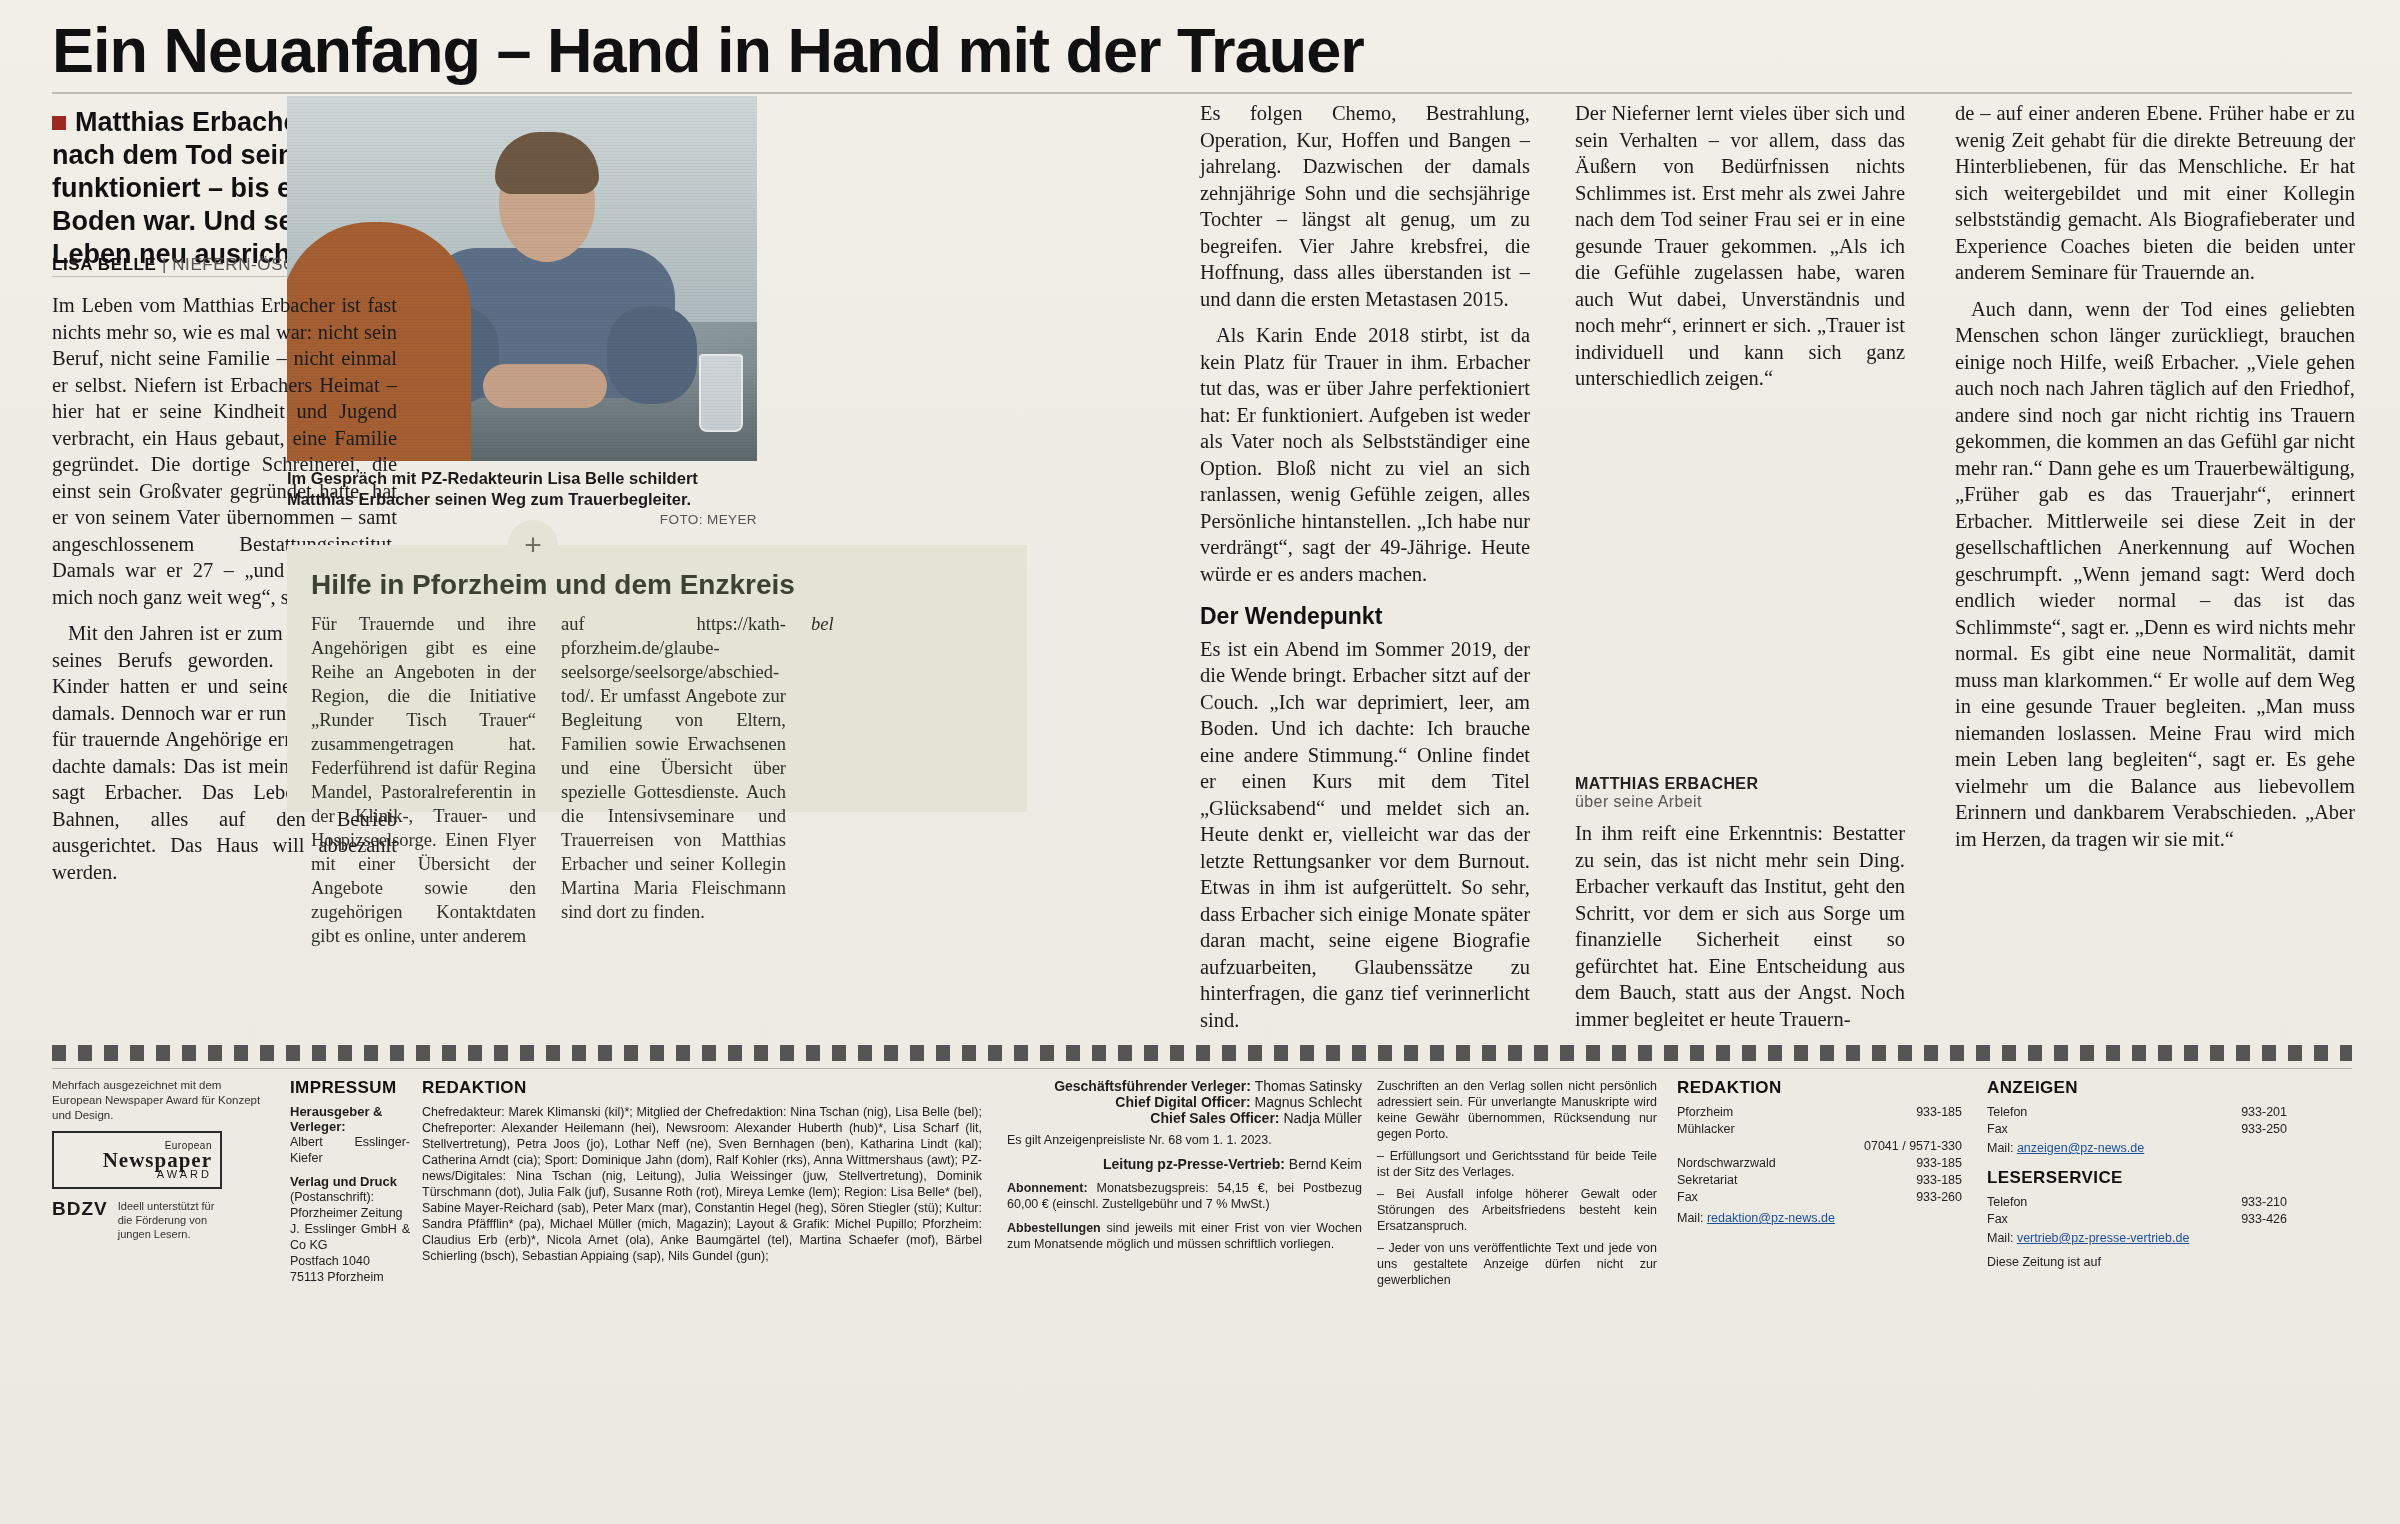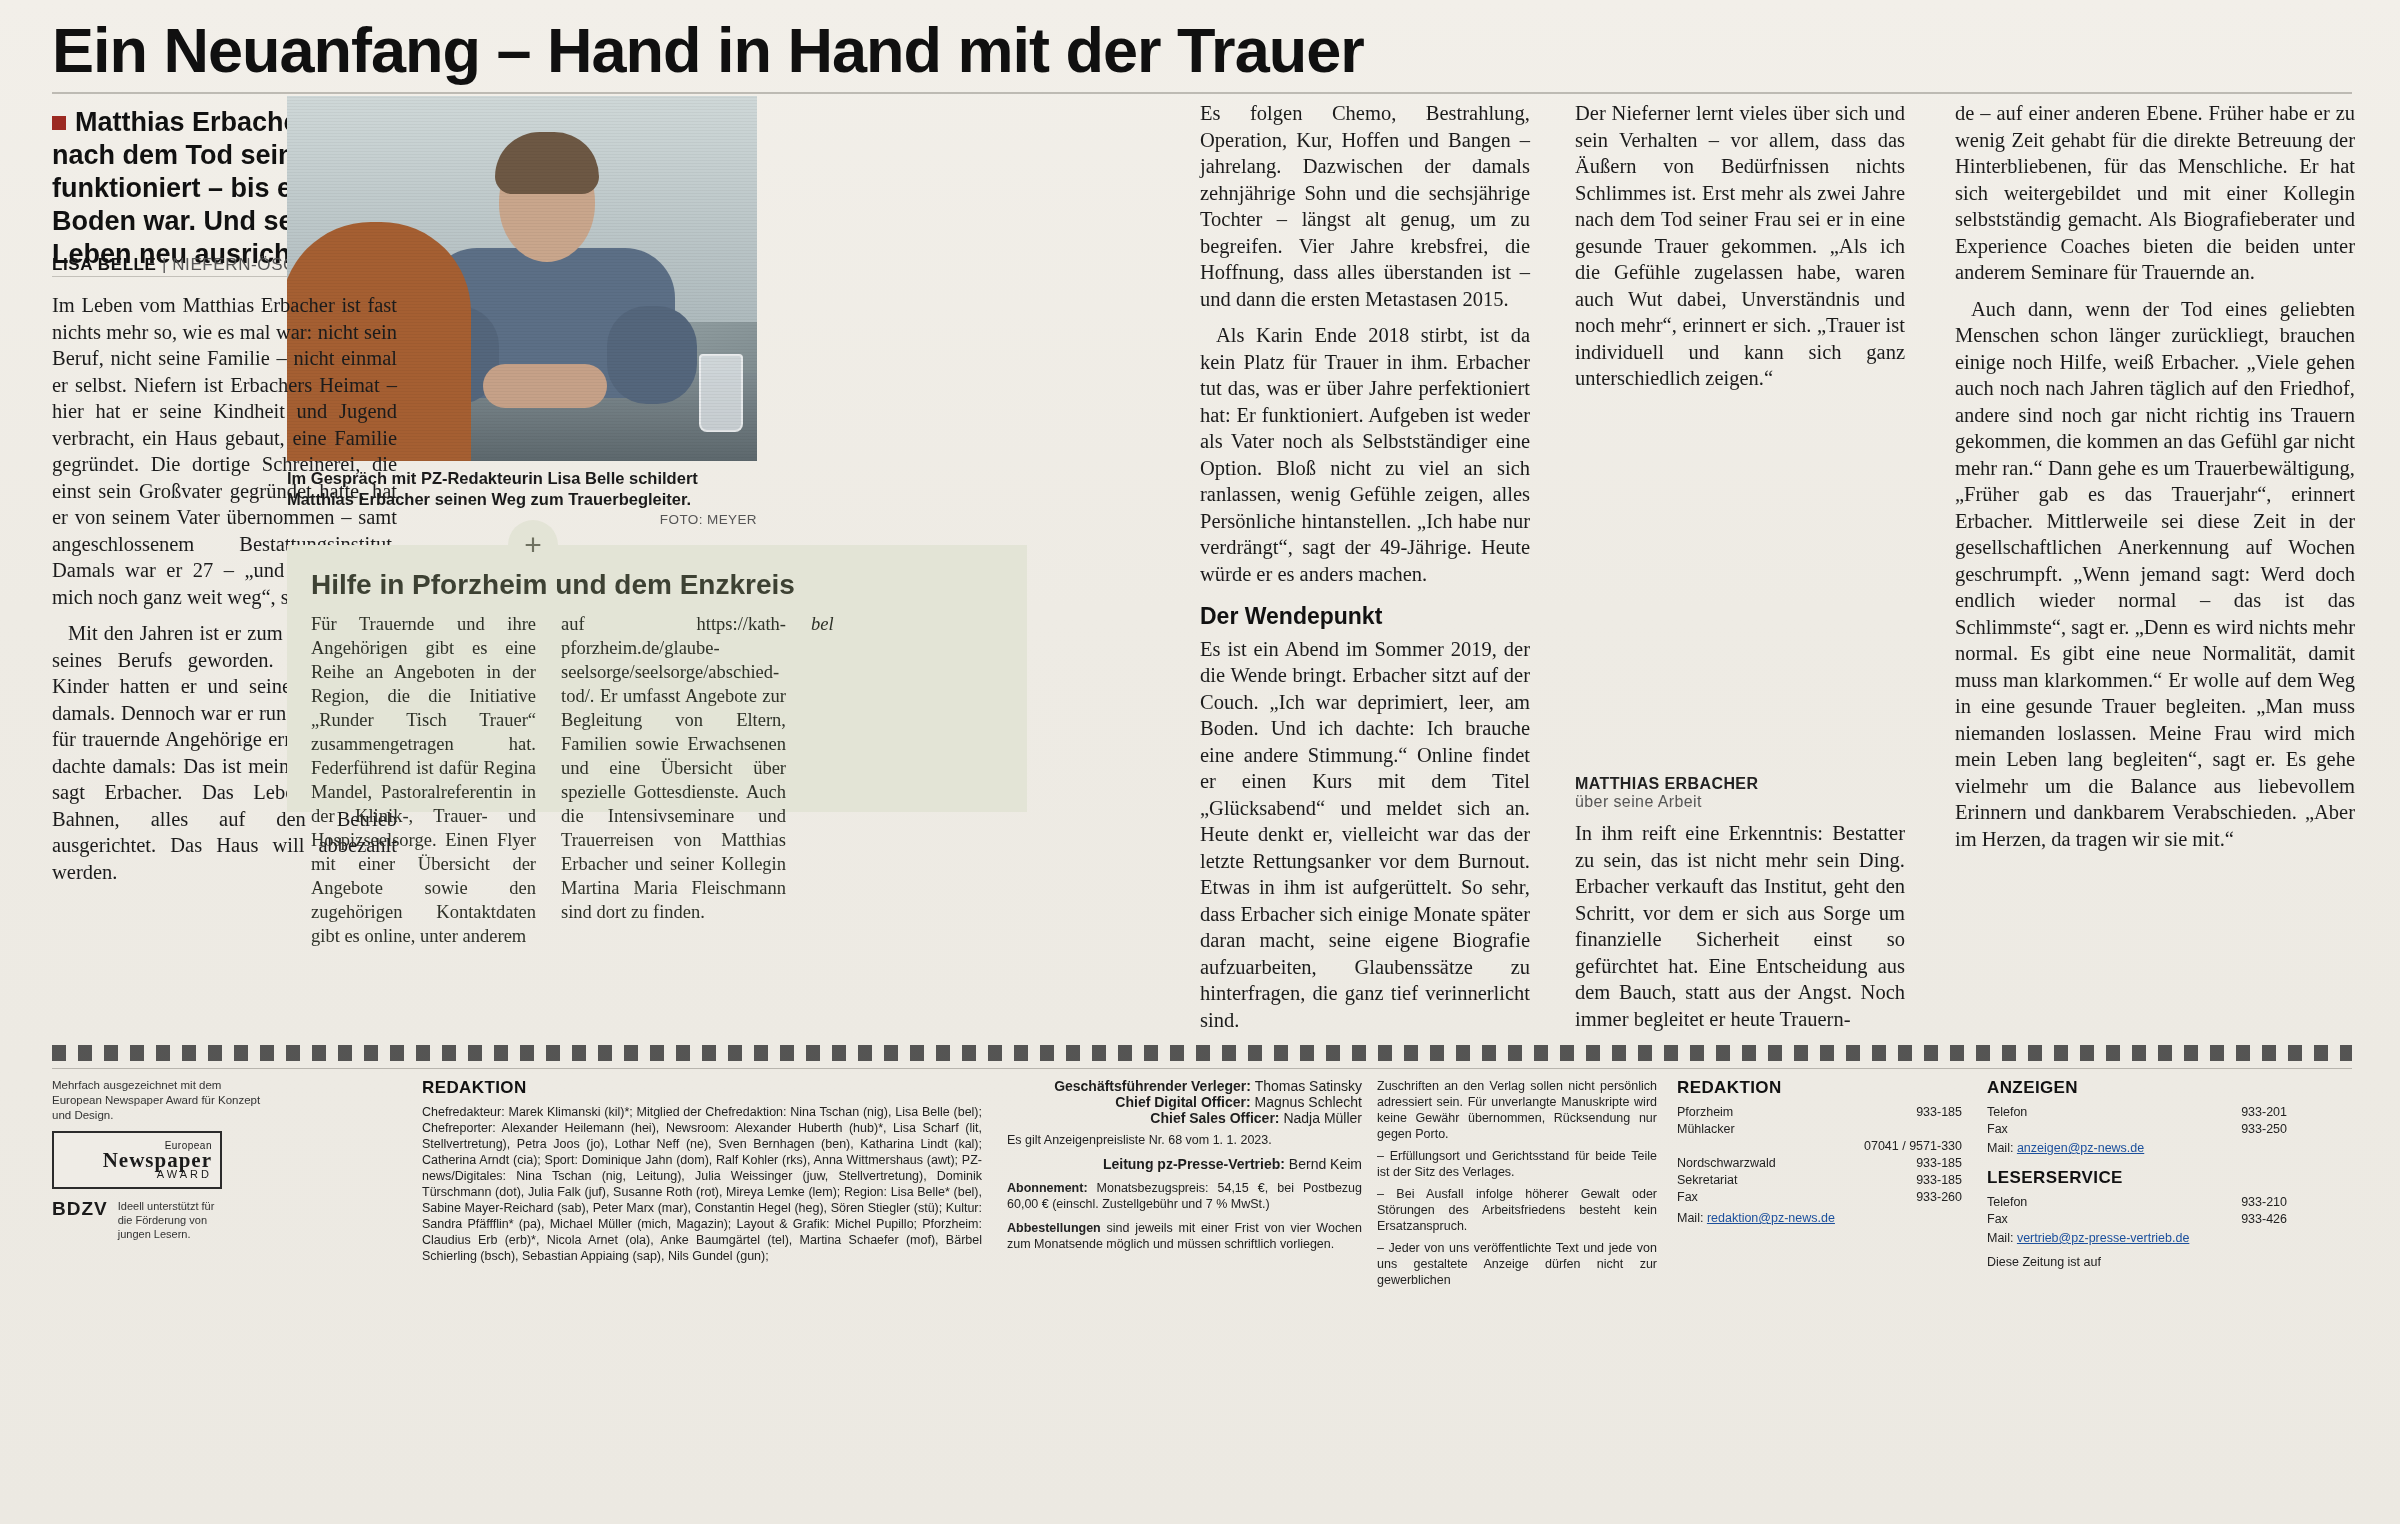--- a/index.html
+++ b/index.html
@@ -269,20 +269,31 @@
         <div class="ena1">European</div>
         <div class="ena2">Newspaper</div>
         <div class="ena3">AWARD</div>
       </div>
       <div class="bdzv">
         <div class="bdzv-logo">BDZV</div>
         <div class="bdzv-txt">Ideell unterstützt für die Förderung von jungen Lesern.</div>
       </div>
     </div>
 
+    <div class="foot-col f-impressum">
+      <div class="f-h">IMPRESSUM</div>
+      <div class="f-sub" style="margin-top:2px">Herausgeber &amp; Verleger:</div>
+      <div class="f-t">Albert Esslinger-Kiefer</div>
+      <div class="f-sub">Verlag und Druck</div>
+      <div class="f-t" style="white-space:pre-line">(Postanschrift):
+Pforzheimer Zeitung
+J. Esslinger GmbH &amp; Co KG
+Postfach 1040
+75113 Pforzheim</div>
+    </div>
 
     <div class="foot-col f-redaktion">
       <div class="f-h">REDAKTION</div>
       <div class="f-t">Chefredakteur: Marek Klimanski (kil)*; Mitglied der Chefredaktion: Nina Tschan (nig), Lisa Belle (bel); Chefreporter: Alexander Heilemann (hei), Newsroom: Alexander Huberth (hub)*, Lisa Scharf (lit, Stellvertretung), Petra Joos (jo), Lothar Neff (ne), Sven Bernhagen (ben), Katharina Lindt (kal); Catherina Arndt (cia); Sport: Dominique Jahn (dom), Ralf Kohler (rks), Anna Wittmershaus (awt); PZ-news/Digitales: Nina Tschan (nig, Leitung), Julia Weissinger (juw, Stellvertretung), Dominik Türschmann (dot), Julia Falk (juf), Susanne Roth (rot), Mireya Lemke (lem); Region: Lisa Belle* (bel), Sabine Mayer-Reichard (sab), Peter Marx (mar), Constantin Hegel (heg), Sören Stiegler (stü); Kultur: Sandra Pfäffflin* (pa), Michael Müller (mich, Magazin); Layout &amp; Grafik: Michel Pupillo; Pforzheim: Claudius Erb (erb)*, Nicola Arnet (ola), Anke Baumgärtel (tel), Martina Schaefer (mof), Bärbel Schierling (bsch), Sebastian Appiaing (sap), Nils Gundel (gun);</div>
     </div>
 
     <div class="foot-col f-geschaeft">
       <div class="f-lead">
         <b>Geschäftsführender Verleger:</b>
         <span>Thomas Satinsky</span>

